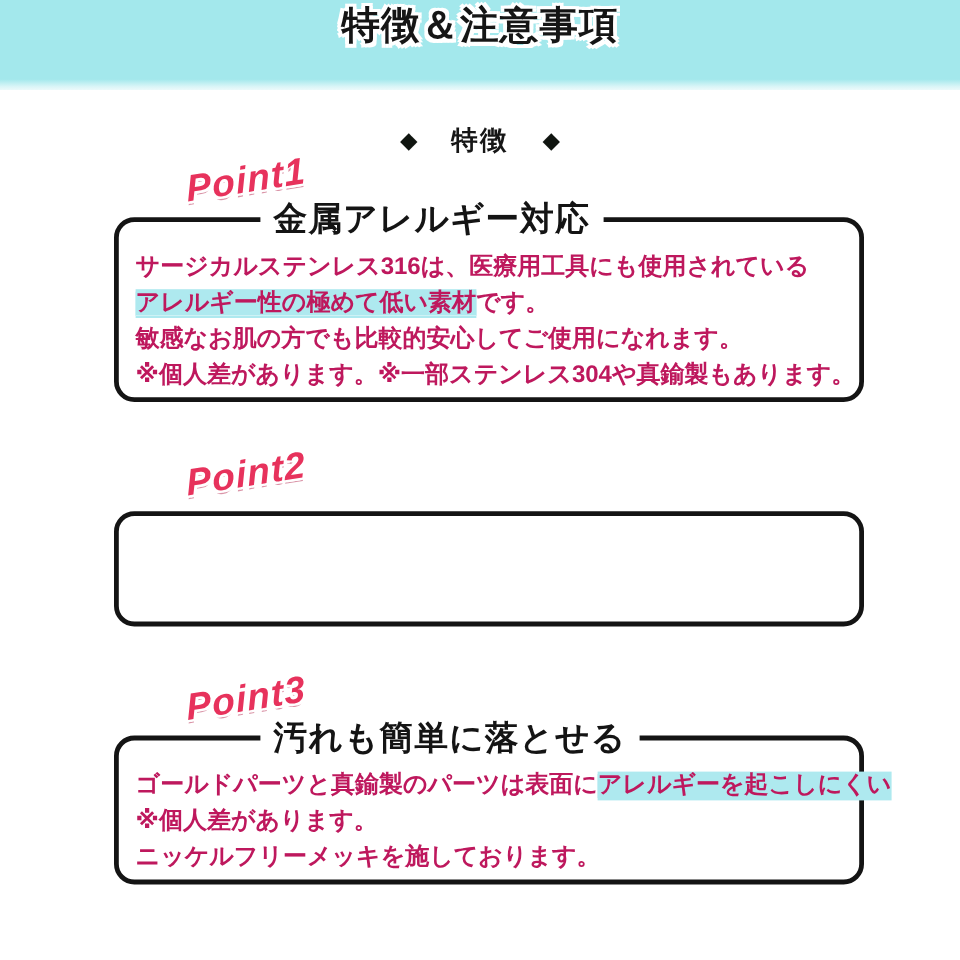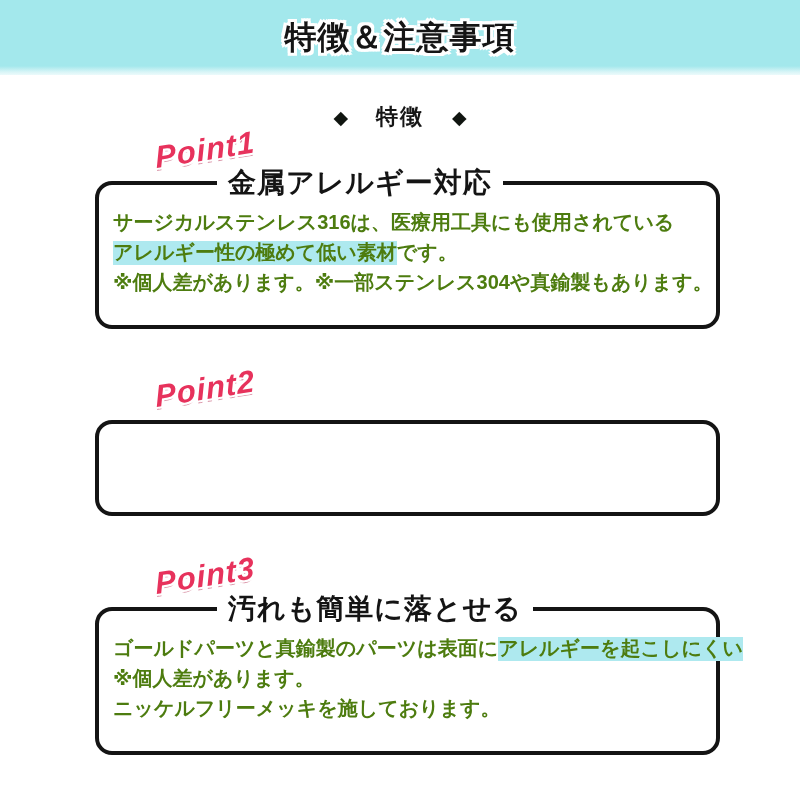--- a/index.html
+++ b/index.html
@@ -6,21 +6,21 @@
   html, body { width: 800px; height: 800px; background: #ffffff; overflow: hidden; }
   body {
     font-family: "Liberation Sans", "DejaVu Sans", sans-serif;
     color: #161616;
   }
 
   
   .header {
     width: 800px; height: 75px;
     background: linear-gradient(to bottom, #a3e8ec 0 66px, #d9f5f7 72px, #ffffff 78px);
-    display: flex; align-items: center; justify-content: center;
+    display: flex; justify-content: center;
   }
   .header-title {
     font-size: 32px; font-weight: 800; letter-spacing: 1px; color: #151515;
     text-shadow:
       -3px -3px 0 #fff, 3px -3px 0 #fff, -3px 3px 0 #fff, 3px 3px 0 #fff,
       -3px 0 0 #fff, 3px 0 0 #fff, 0 -3px 0 #fff, 0 3px 0 #fff;
   }
 
   
   .section-heading {
@@ -53,40 +53,40 @@
       -2px -2px 0 #fff, 2px -2px 0 #fff, -2px 2px 0 #fff, 2px 2px 0 #fff,
       0 3px 0 rgba(173,20,62,0.45);
     z-index: 2;
   }
 
   .box {
     position: relative;
     border: 4px solid #141414;
     border-radius: 17px;
     background: #ffffff;
-    padding: 22px 14px 28px 14px;
+    padding: 22px 14px 4px 14px;
     min-height: 96px;
   }
   .box-title {
     position: absolute;
     top: -21px; left: 118px;
     background: #ffffff;
     padding: 0 11px;
     font-size: 28px; font-weight: 800; letter-spacing: 1px;
     color: #141414;
     line-height: 38px;
     white-space: nowrap;
   }
 
   .box-body { }
   .body-line {
     font-size: 20px; font-weight: 700;
     line-height: 30px;
     letter-spacing: 0px;
-    color: #4d7c0f;
+    color: #be185d;
     white-space: nowrap;
   }
   .hl {
     background: var(--hl, #aee9ef);
     box-shadow: 0 2px 0 var(--hl, #aee9ef);
   }
 </style>
 </head>
 <body>
 
@@ -103,20 +103,21 @@
   </div>
 
   <main id="points">
   <section class="point">
     <div class="badge">Point1</div>
     <div class="box">
       <h2 class="box-title">金属アレルギー対応</h2>
       <div class="box-body">
             <p class="body-line"><span>サージカルステンレス316は、医療用工具にも使用されている</span></p>
             <p class="body-line"><span class="hl">アレルギー性の極めて低い素材</span><span>です。</span></p>
+            <p class="body-line"><span>敏感なお肌の方でも比較的安心してご使用になれます。</span></p>
             <p class="body-line"><span>※個人差があります。※一部ステンレス304や真鍮製もあります。</span></p>
           </div>
     </div>
   </section>
 
   <section class="point">
     <div class="badge">Point2</div>
     <div class="box">
     </div>
   </section>

